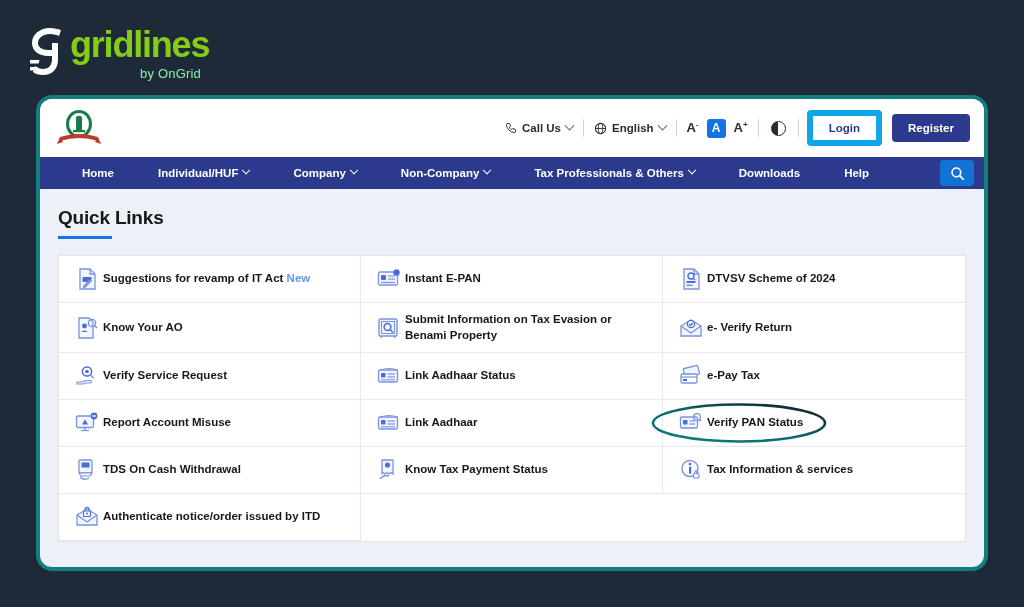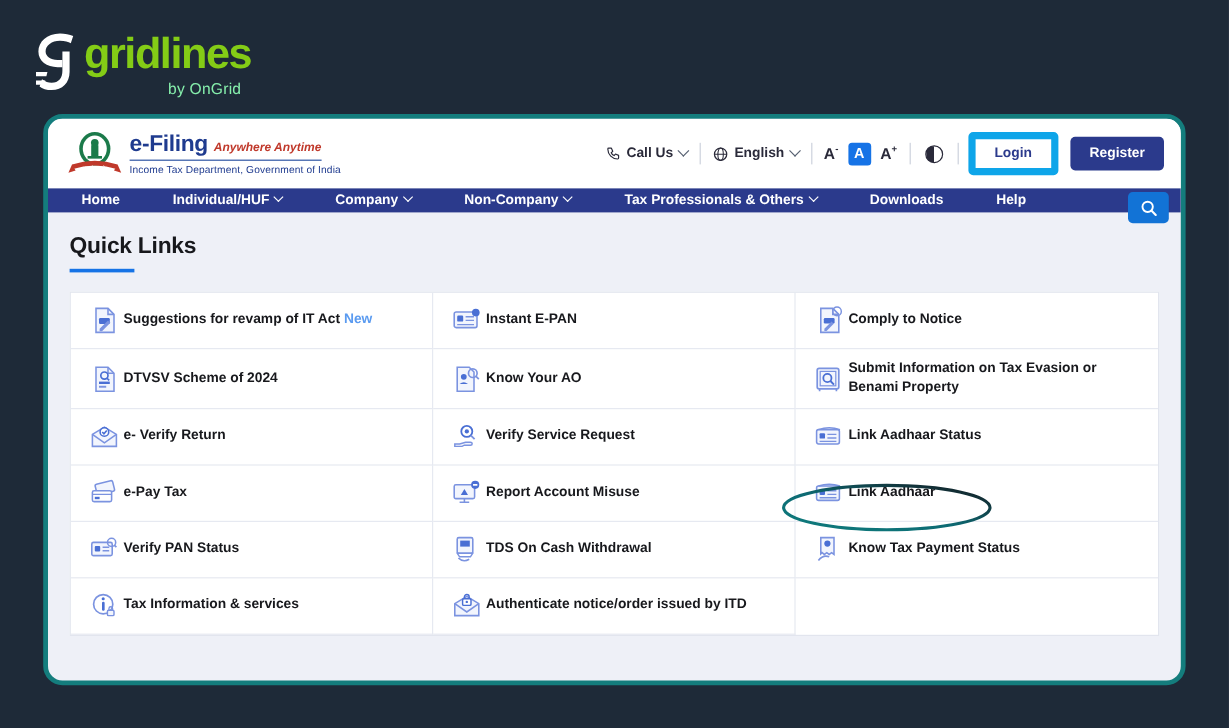--- a/index.html
+++ b/index.html
@@ -54,21 +54,21 @@
   .fbtn.sel { background: #1673e6; color: #fff; width: 19px; height: 19px;
     border-radius: 3px; display: flex; align-items: center; justify-content: center; font-size: 12px; }
   .contrast { width: 15px; height: 15px; border-radius: 50%;
     border: 1.6px solid #2a2a3a; background: linear-gradient(90deg,#2a2a3a 50%,#ffffff 50%); margin: 0 12px; }
   .btn-login { border: 6px solid #0ea5e9; border-radius: 4px; background: #fff;
     color: #2b3a8c; font-size: 11.5px; font-weight: 700; padding: 6px 16px; margin-left: 8px; cursor: pointer; }
   .btn-register { border: none; border-radius: 4px; background: #2b3a8c;
     color: #fff; font-size: 11.5px; font-weight: 700; padding: 8px 16px; margin-left: 10px; cursor: pointer; }
 
   
-  .navbar { height: 20px; background: #2b3a8c; display: flex; align-items: center; padding-left: 14px; position: relative; }
+  .navbar { height: 32px; background: #2b3a8c; display: flex; align-items: center; padding-left: 28px; position: relative; }
   .nav-item { display: flex; align-items: center; gap: 5px; color: #ffffff;
     font-size: 11.5px; font-weight: 700; padding: 0 22px; white-space: nowrap; cursor: pointer; }
   .nav-item:first-child { padding-left: 14px; }
   .nav-chev { display: inline-block; width: 6px; height: 6px;
     border-right: 1.4px solid #ffffff; border-bottom: 1.4px solid #ffffff;
     transform: rotate(45deg) translate(-2px,-2px); }
   .nav-search { position: absolute; right: 10px; top: 3px; width: 34px; height: 26px;
     background: #1273d6; border-radius: 4px; display: flex; align-items: center; justify-content: center; cursor: pointer; }
 
   
@@ -109,28 +109,20 @@
       <ellipse cx="23" cy="17" rx="13" ry="14" fill="#1b7a4a"></ellipse>
       <ellipse cx="23" cy="17" rx="10" ry="11" fill="#ffffff"></ellipse>
       <circle cx="23" cy="12" r="3.2" fill="#1b7a4a"></circle>
       <rect x="20" y="14" width="6" height="9" fill="#1b7a4a"></rect>
       <rect x="17" y="23" width="12" height="2.2" fill="#1b7a4a"></rect>
       <path d="M4 30 Q23 24 42 30 L42 34 Q23 28 4 34 Z" fill="#c0392b"></path>
       <path d="M4 30 L1 37 L7 35 Z" fill="#c0392b"></path>
       <path d="M42 30 L45 37 L39 35 Z" fill="#c0392b"></path>
       <text x="23" y="34" font-size="3.4" fill="#ffffff" text-anchor="middle" font-family="Liberation Sans, sans-serif">सत्यमेव जयते</text>
     </svg>
-    <div class="efiling-block">
-      <div class="efiling-top">
-        <span class="efiling-title">e-Filing</span>
-        <span class="efiling-tag">Anywhere Anytime</span>
-      </div>
-      <div class="efiling-rule"></div>
-      <div class="efiling-dept">Income Tax Department, Government of India</div>
-    </div>
 
     <div class="header-right">
       <div class="hdr-item">
         <svg width="12" height="12" viewBox="0 0 16 16">
           <path d="M3 2 L6 2 L7.5 5.5 L5.8 7 C6.6 8.8 7.2 9.4 9 10.2 L10.5 8.5 L14 10 L14 13 C14 13.6 13.6 14 13 14 C7 14 2 9 2 3 C2 2.4 2.4 2 3 2 Z" fill="none" stroke="#2a2a3a" stroke-width="1.3" stroke-linejoin="round"></path>
         </svg>
         <span>Call Us</span>
         <i class="chev"></i>
       </div>
       <div class="hdr-sep"></div>
@@ -216,32 +208,20 @@
             <rect x="5" y="9" width="5" height="5" rx="1" fill="#4a6fd4"></rect>
             <line x1="12" y1="10" x2="19" y2="10" stroke="#7b93e0" stroke-width="1.2"></line>
             <line x1="12" y1="13" x2="19" y2="13" stroke="#7b93e0" stroke-width="1.2"></line>
             <line x1="5" y1="16.5" x2="19" y2="16.5" stroke="#7b93e0" stroke-width="1.2"></line>
             <circle cx="20.5" cy="6.5" r="3.2" fill="#4a6fd4"></circle>
           </svg>
         </span>
         <span class="cell-label">Instant E-PAN</span>
       </div>
 
-      <div class="cell">
-        <span class="cell-ico">
-          <svg width="26" height="26" viewBox="0 0 26 26">
-            <path d="M6 3 h10 l5 5 v15 h-15 z" fill="#f2f5fd" stroke="#7b93e0" stroke-width="1.3"></path>
-            <path d="M16 3 v5 h5" fill="none" stroke="#7b93e0" stroke-width="1.3"></path>
-            <rect x="8.5" y="11" width="9" height="4.5" rx="1" fill="#4a6fd4"></rect>
-            <path d="M9 20 l6-6 1.8 1.8 -6 6 h-1.8 z" fill="#7b93e0"></path>
-            <circle cx="19.5" cy="5.5" r="3.6" fill="none" stroke="#7b93e0" stroke-width="1.2"></circle>
-          </svg>
-        </span>
-        <span class="cell-label">Comply to Notice</span>
-      </div>
 
       <div class="cell">
         <span class="cell-ico">
           <svg width="26" height="26" viewBox="0 0 26 26">
             <path d="M6 3 h10 l5 5 v15 h-15 z" fill="#f2f5fd" stroke="#7b93e0" stroke-width="1.3"></path>
             <path d="M16 3 v5 h5" fill="none" stroke="#7b93e0" stroke-width="1.3"></path>
             <circle cx="13" cy="10" r="3" fill="none" stroke="#4a6fd4" stroke-width="1.4"></circle>
             <line x1="15" y1="12" x2="17" y2="14" stroke="#4a6fd4" stroke-width="1.4"></line>
             <rect x="8.5" y="15" width="9" height="2" fill="#4a6fd4"></rect>
             <rect x="8.5" y="18.5" width="6" height="1.6" fill="#7b93e0"></rect>

